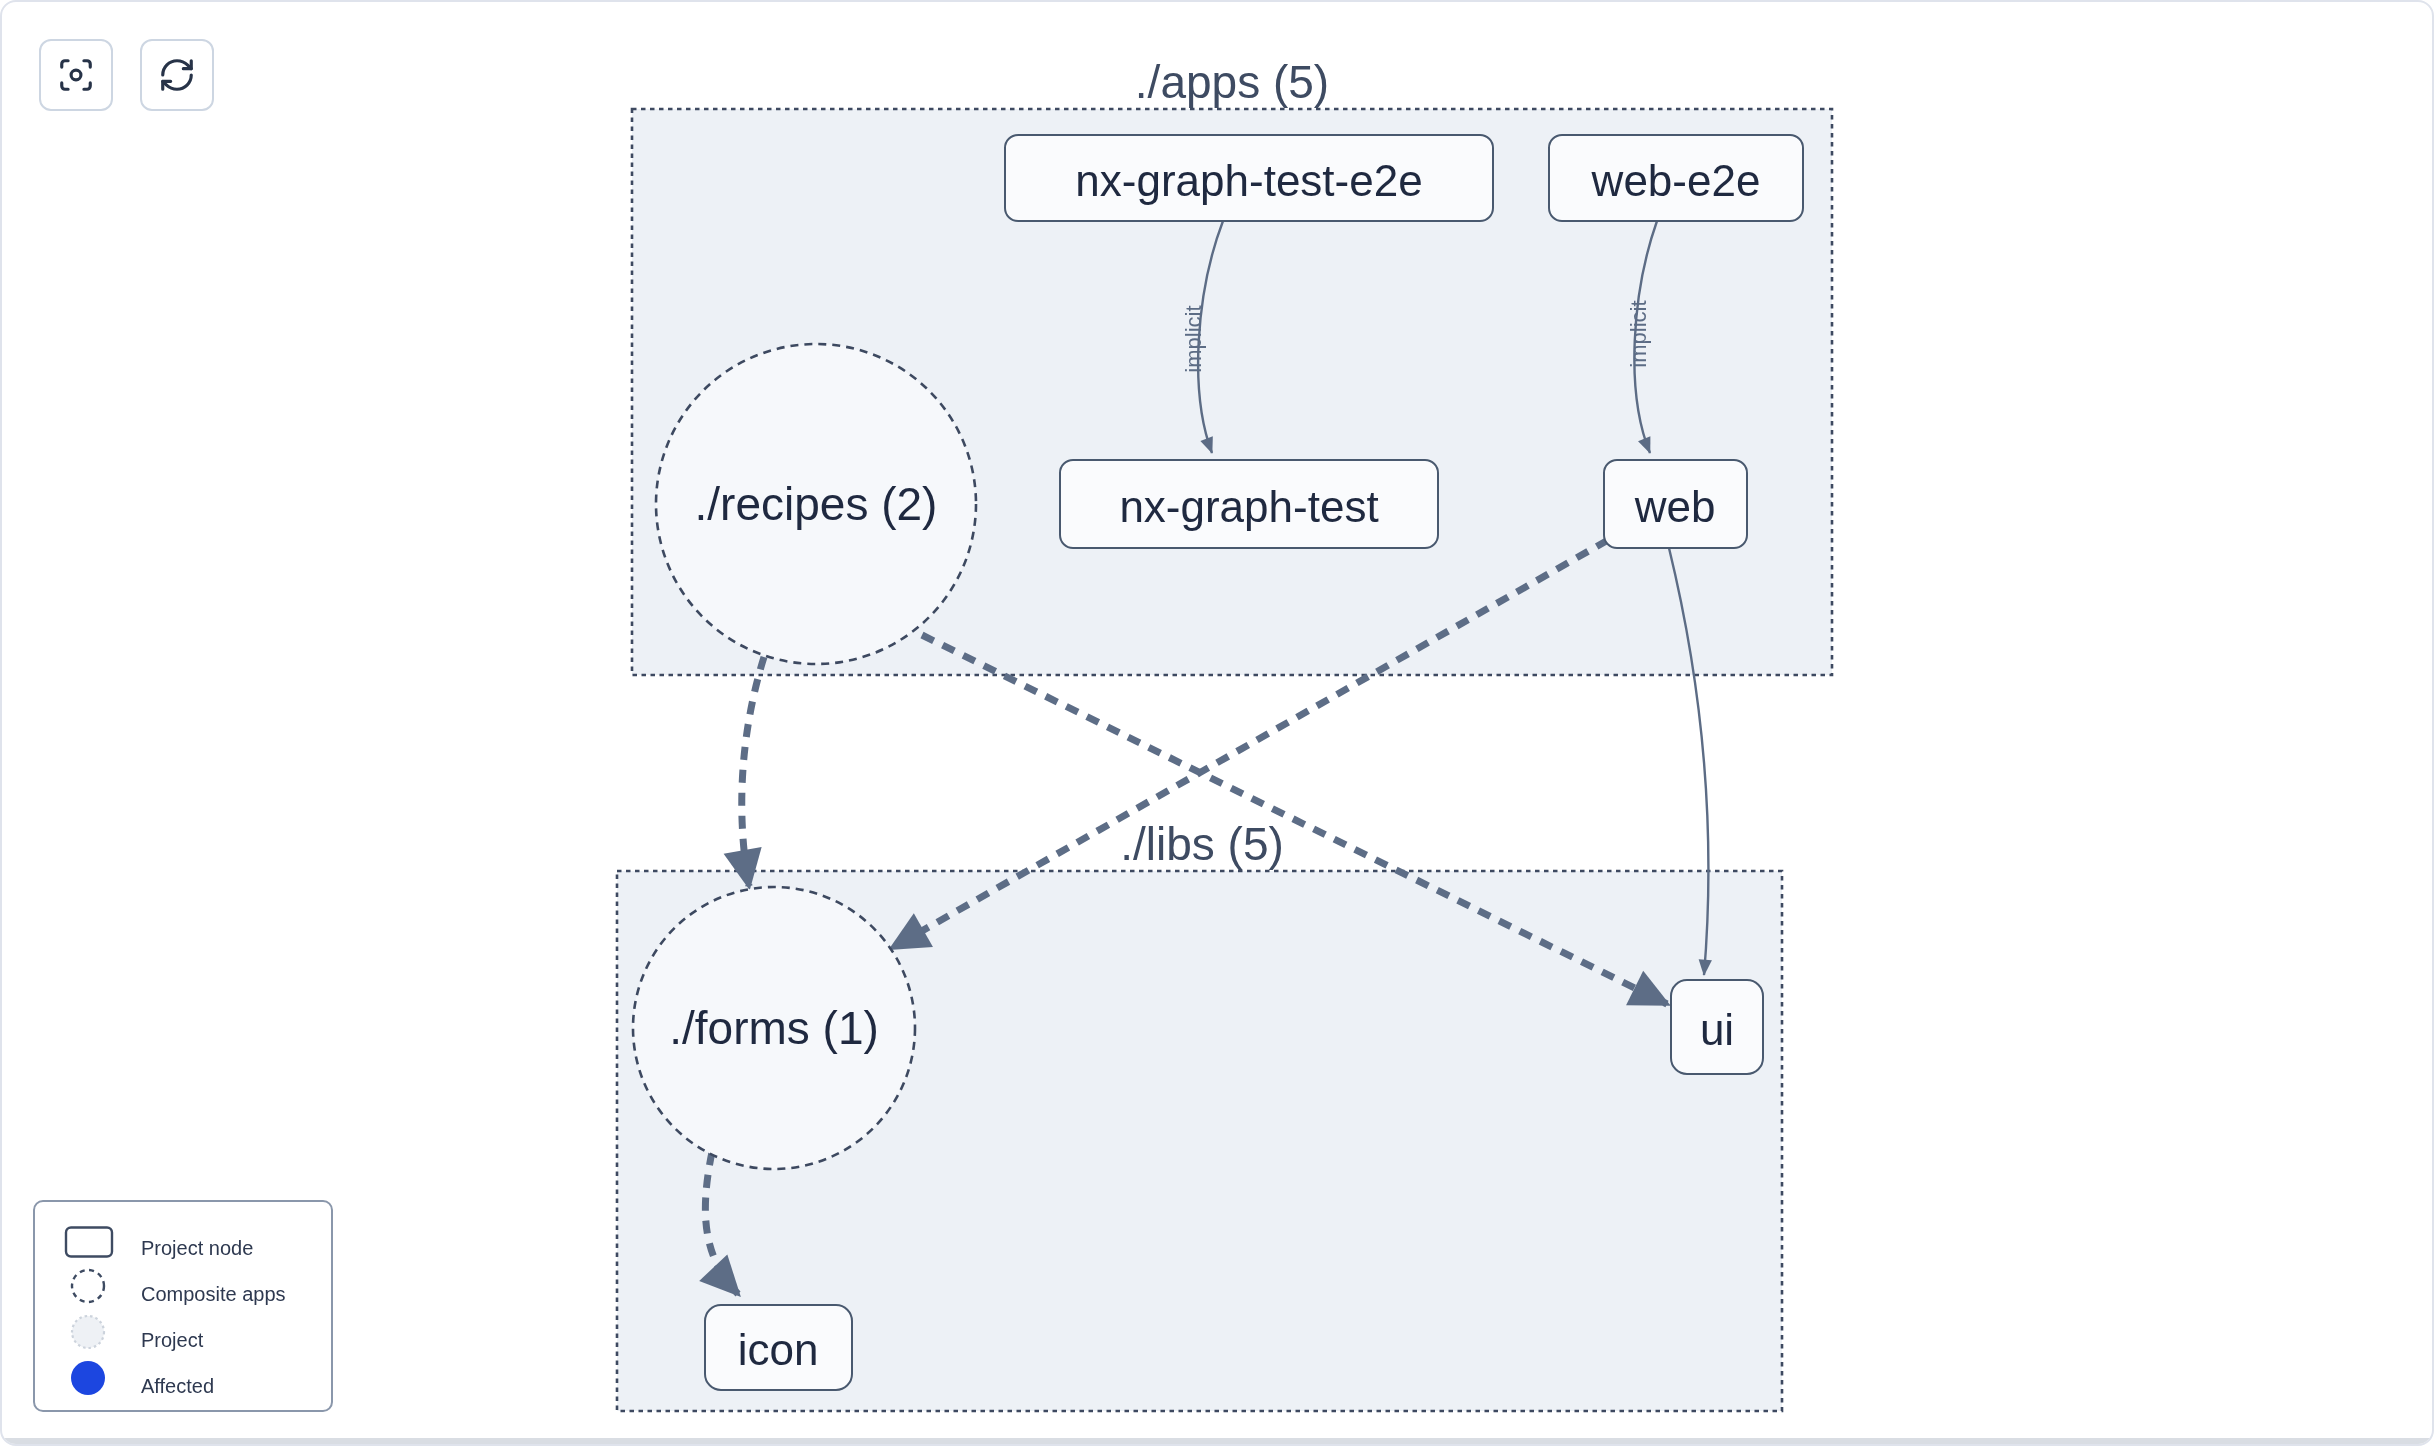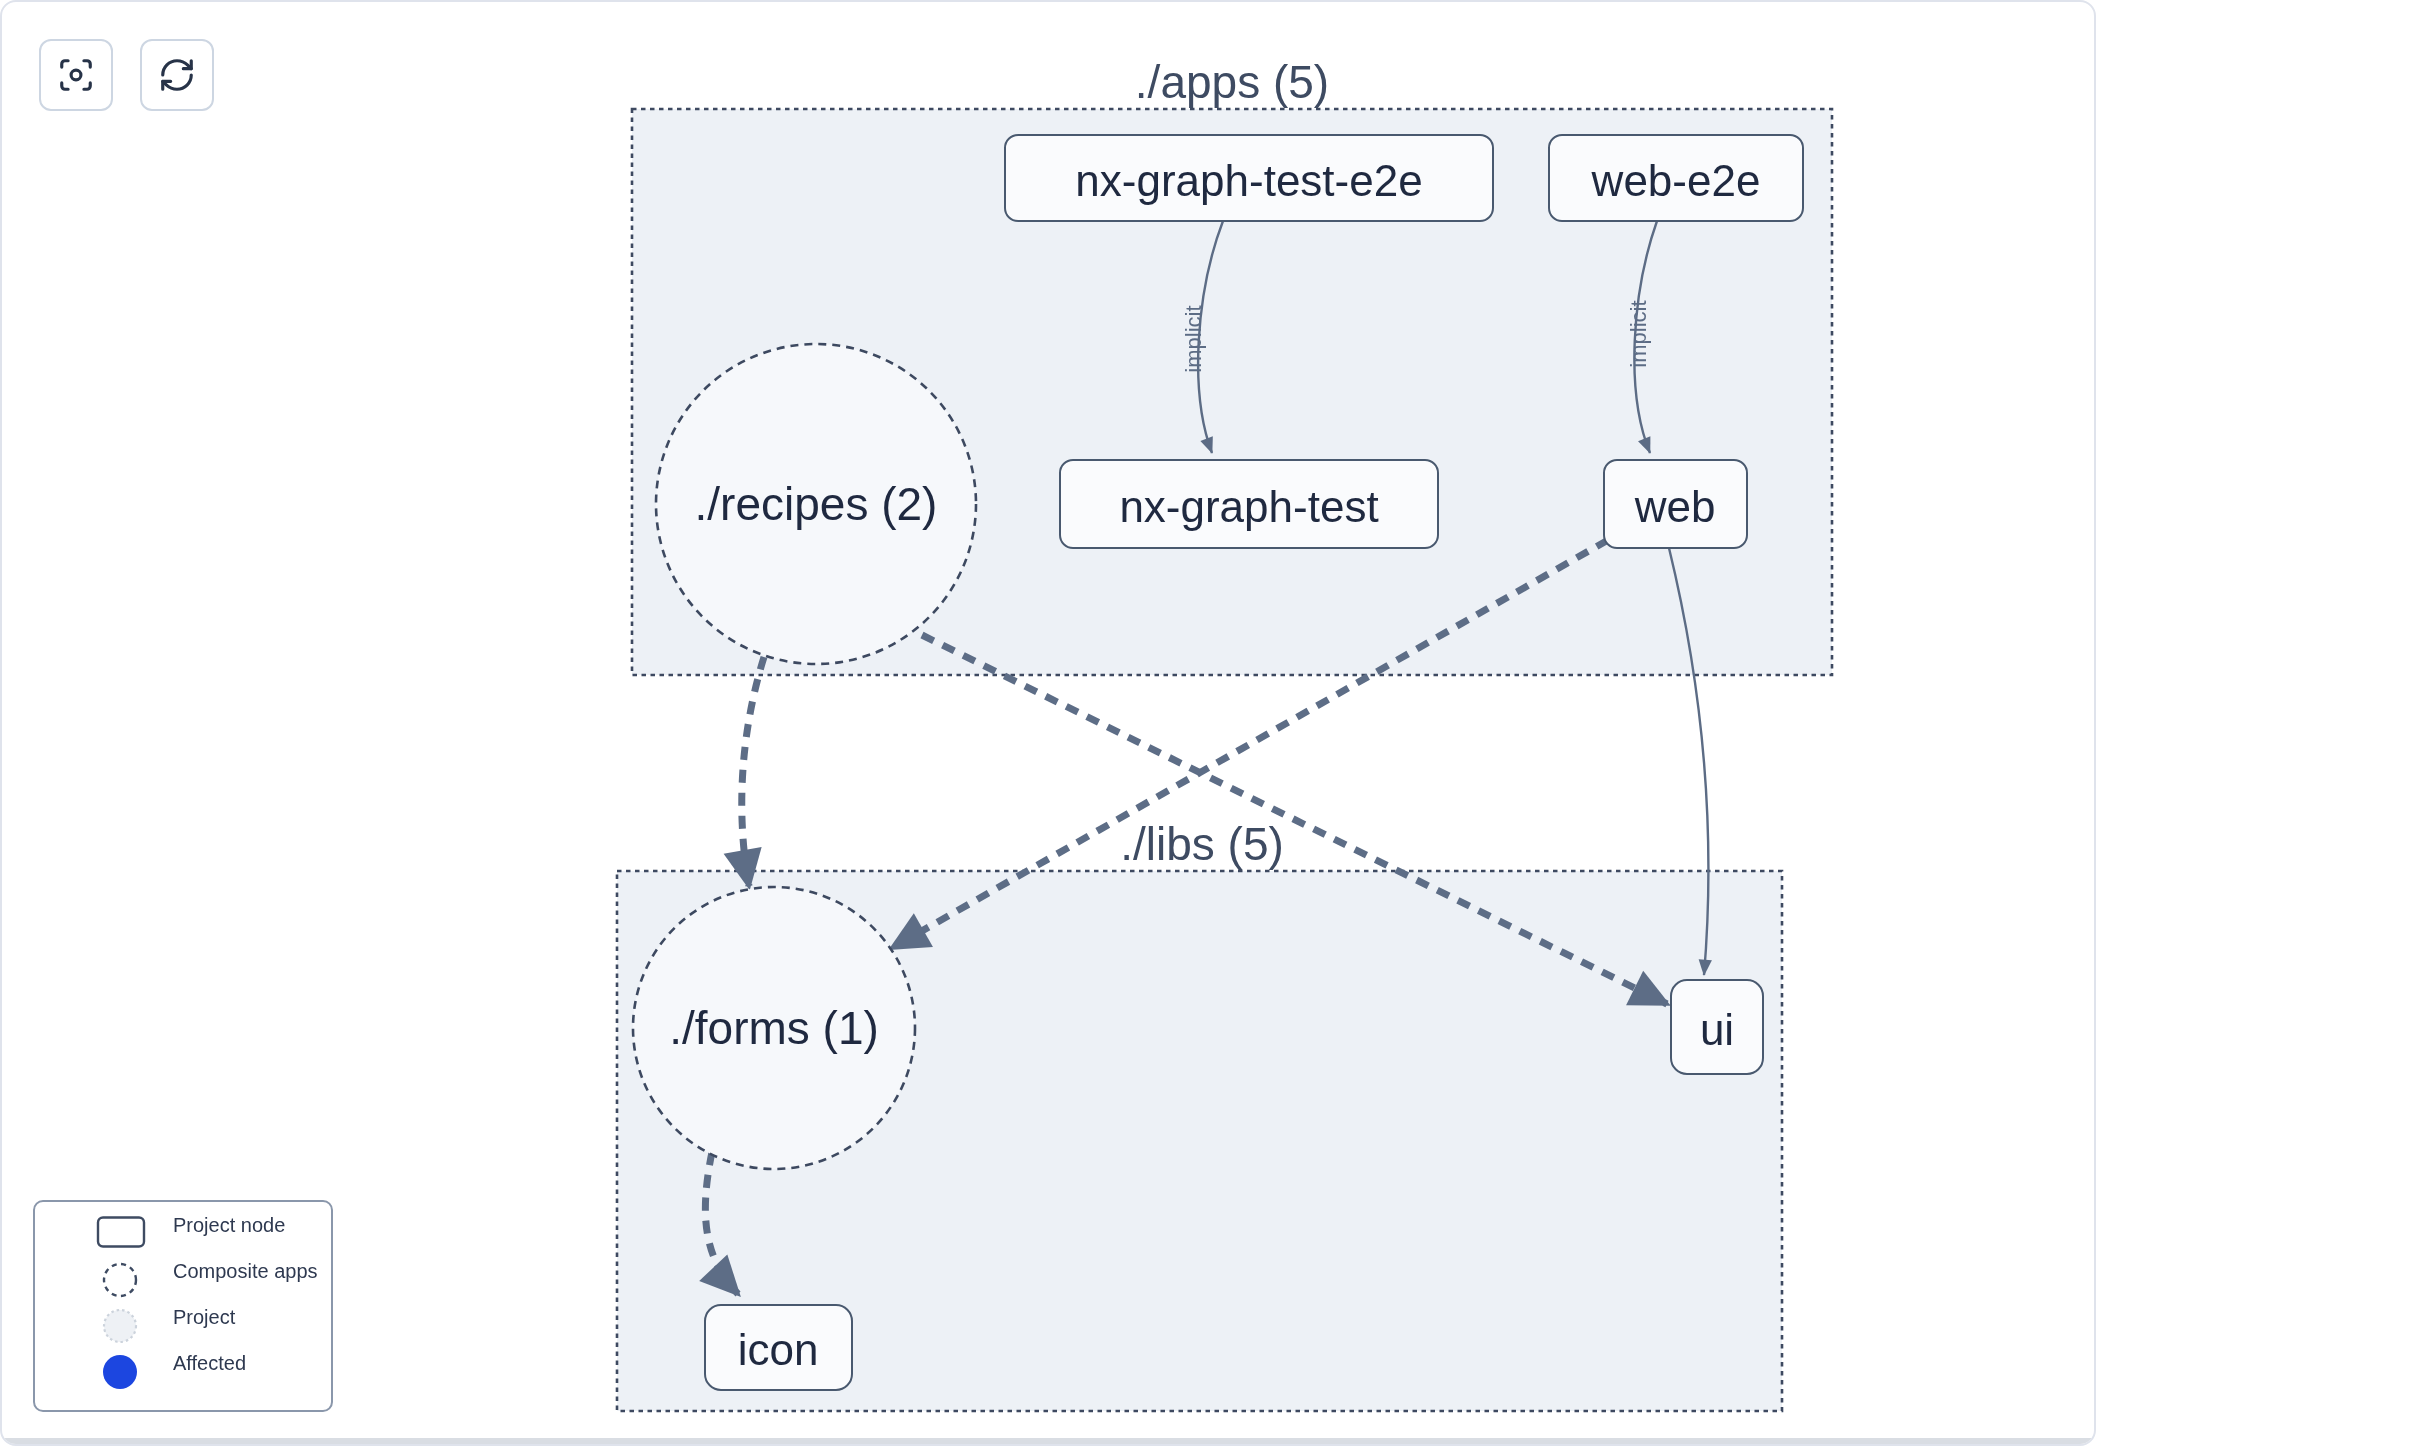--- a/index.html
+++ b/index.html
@@ -1,27 +1,27 @@
 <!DOCTYPE html>
 <html><head>
 <meta charset="utf-8">
 <style>
   html,body{margin:0;padding:0;background:#ffffff;}
   body{width:2434px;height:1446px;font-family:"Liberation Sans","DejaVu Sans",sans-serif;}
-  .app{position:relative;width:2096px;height:1446px;background:#ffffff;
+  .app{position:relative;width:2434px;height:1446px;background:#ffffff;
        border:2px solid #dfe3ec;border-radius:16px;box-sizing:border-box;overflow:hidden;}
   .bottom-strip{position:absolute;left:0;right:0;bottom:0;height:6px;background:#d9dde3;z-index:6;}
   .graph-svg{position:absolute;left:0;top:0;z-index:1;}
   .toolbar{position:absolute;left:37px;top:37px;display:flex;gap:27px;z-index:10;}
   .tool-btn{width:74px;height:72px;background:#ffffff;border:2px solid #cdd6e2;border-radius:12px;
             display:flex;align-items:center;justify-content:center;color:#273348;cursor:pointer;padding:0;}
   .legend{position:absolute;left:31px;top:1198px;width:300px;background:#ffffff;
           border:2px solid #8a97ab;border-radius:10px;z-index:10;box-sizing:border-box;
           padding:12px 0 12px 0;}
-  .legend-row{display:flex;align-items:flex-start;height:46px;margin-left:32px;}
+  .legend-row{display:flex;align-items:flex-end;height:46px;}
   .legend-icon{width:106px;display:flex;align-items:center;justify-content:center;flex:0 0 106px;}
   .legend-label{font-size:20px;color:#2e3950;}
   svg text{user-select:none;}
   .cluster-title{font-size:46px;fill:#3e4b62;}
   .node-label{font-size:44px;fill:#1f2940;}
   .circle-label{font-size:46px;fill:#1f2940;}
   .edge-label{font-size:22px;fill:#5c6c85;}
 </style>
 </head>
 <body>

